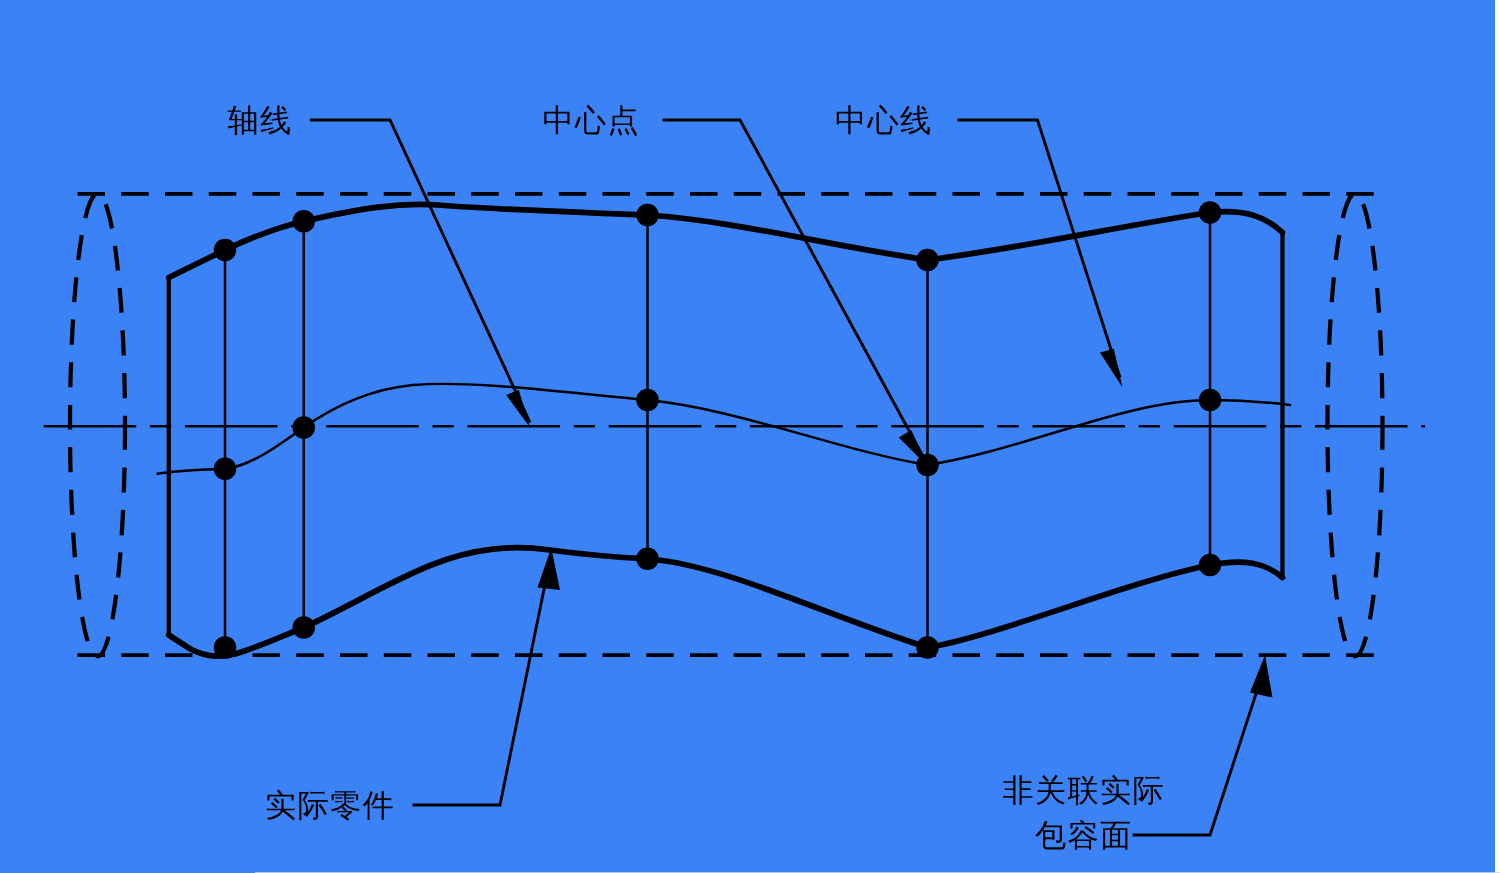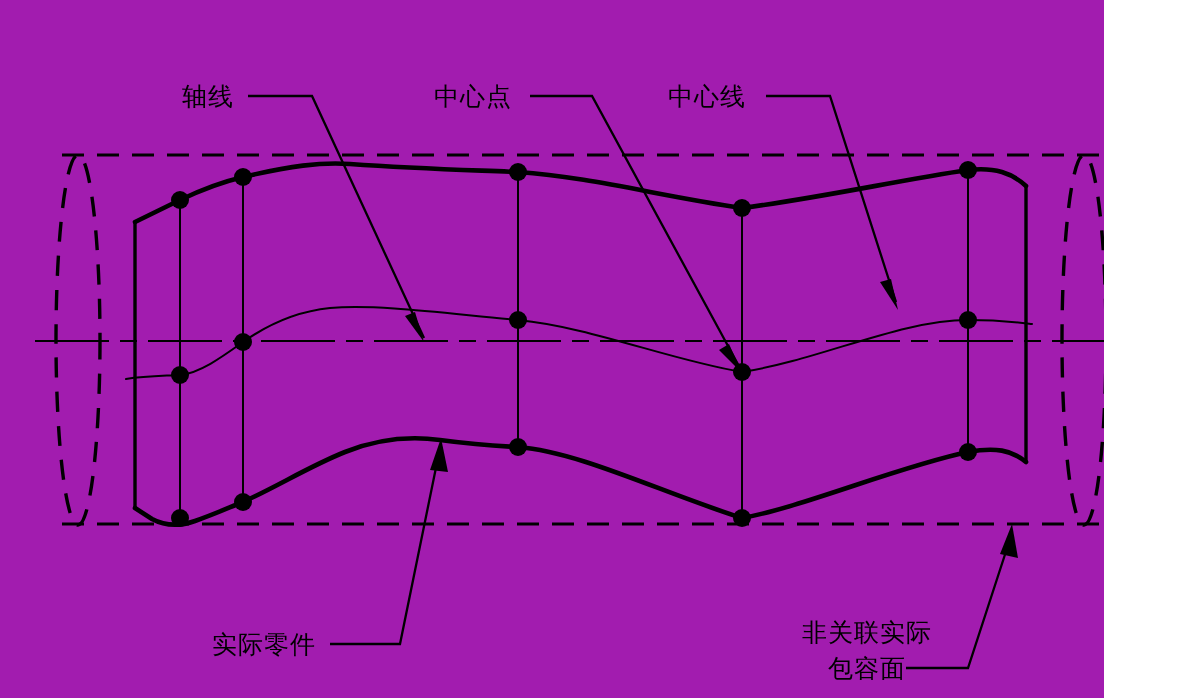--- a/index.html
+++ b/index.html
@@ -5,23 +5,23 @@
   html, body {
     margin: 0;
     padding: 0;
     background: #ffffff;
   }
   body {
     font-family: "DejaVu Sans", "Liberation Sans", sans-serif;
   }
   #diagram-root {
     position: relative;
-    width: 1104px;
+    width: 1196px;
     height: 698px;
-    background: #a21caf;
+    background: #3b82f6;
     overflow: hidden;
   }
   svg.figure {
     display: block;
     width: 1200px;
     height: 698px;
   }
   .stroke-part {
     fill: none;
     stroke: #000000;

